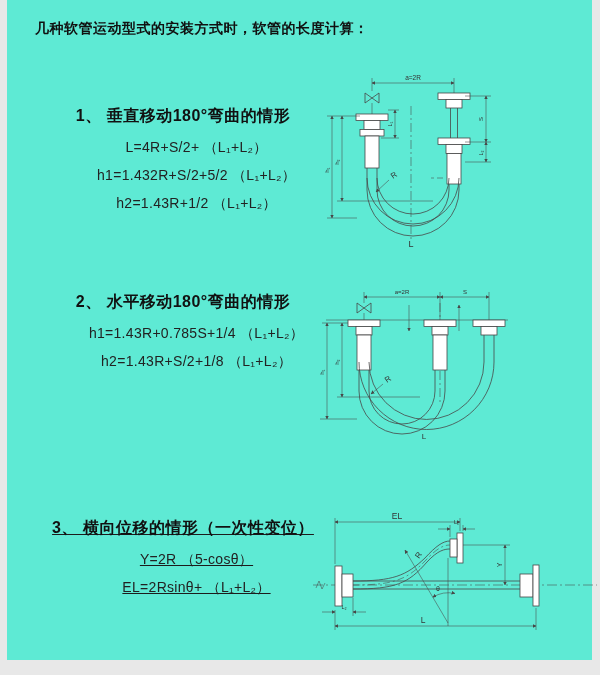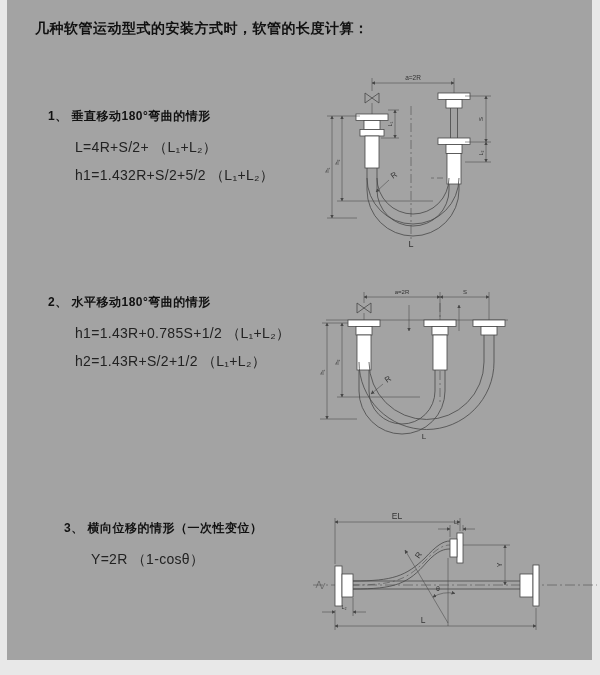--- a/index.html
+++ b/index.html
@@ -6,38 +6,39 @@
   body{
     width:600px;height:675px;
     background:#e8e8e8;
     font-family:"Liberation Sans",sans-serif;
     color:#1c1c1c;
     position:relative;
     overflow:hidden;
   }
   .canvas{
     position:absolute;left:7px;top:0;width:585px;height:660px;
-    background:#a3a3a3;
+    background:#5eead4;
+    text-align:center;
   }
   .page-title{
     position:absolute;left:28px;top:20px;
     font-size:14px;font-weight:bold;letter-spacing:.5px;color:#111;
   }
   .section{position:absolute;width:270px;}
   .sec-heading{
-    font-size:12px;font-weight:bold;letter-spacing:.5px;color:#111;
+    font-size:16px;font-weight:bold;letter-spacing:.5px;color:#111;
     line-height:20px;margin-bottom:7px;white-space:nowrap;
   }
   .formula{
     margin-left:27px;font-size:14px;line-height:28px;
     letter-spacing:.3px;color:#222;white-space:nowrap;
   }
   .sec1{left:41px;top:106px;}
   .sec2{left:41px;top:292px;}
-  .sec3{left:57px;top:518px;}
+  .sec3{left:41px;top:518px;text-decoration:underline;}
   .diag{position:absolute;}
   .d1{left:308px;top:66px;}
   .d2{left:305px;top:278px;}
   .d3{left:298px;top:498px;}
   svg{overflow:visible;}
   svg text{font-family:"Liberation Sans",sans-serif;fill:#333;}
   svg .ln{stroke:#474747;fill:none;}
   svg .thin{stroke-width:.55;}
   svg .med{stroke-width:.8;}
   svg .part{fill:#ffffff;stroke:#474747;stroke-width:.8;}
@@ -46,31 +47,33 @@
 <body>
 
 <div class="canvas">
 
   <div class="page-title">几种软管运动型式的安装方式时，软管的长度计算：</div>
 
   <div class="section sec1">
     <div class="sec-heading">1、 垂直移动180°弯曲的情形</div>
     <div class="formula">L=4R+S/2+ （L₁+L₂）</div>
     <div class="formula">h1=1.432R+S/2+5/2 （L₁+L₂）</div>
+    <div class="formula">h2=1.43R+1/2 （L₁+L₂）</div>
   </div>
 
   <div class="section sec2">
     <div class="sec-heading">2、 水平移动180°弯曲的情形</div>
-    <div class="formula">h1=1.43R+0.785S+1/2 （L₁+L₂）</div>
-    <div class="formula">h2=1.43R+S/2+1/2 （L₁+L₂）</div>
+    <div class="formula">h1=1.43R+0.785S+1/4 （L₁+L₂）</div>
+    <div class="formula">h2=1.43R+S/2+1/8 （L₁+L₂）</div>
   </div>
 
   <div class="section sec3">
     <div class="sec-heading">3、 横向位移的情形（一次性变位）</div>
-    <div class="formula">Y=2R （1-cosθ）</div>
+    <div class="formula">Y=2R （5-cosθ）</div>
+    <div class="formula">EL=2Rsinθ+ （L₁+L₂）</div>
   </div>
 
   <svg class="diag d1" width="285" height="185" viewBox="0 0 285 185">
     <defs>
       <pattern id="braid1" width="3.5" height="3.5" patternUnits="userSpaceOnUse">
         <path d="M0,3.5 L3.5,0 M0,0 L3.5,3.5" stroke="#6f6f6f" stroke-width="0.4"></path>
       </pattern>
       <marker id="aE1" viewBox="0 0 10 10" refX="9" refY="5" markerWidth="7" markerHeight="7" orient="auto">
         <path d="M0,0 L10,5 L0,10 z" fill="#474747"></path>
       </marker>

